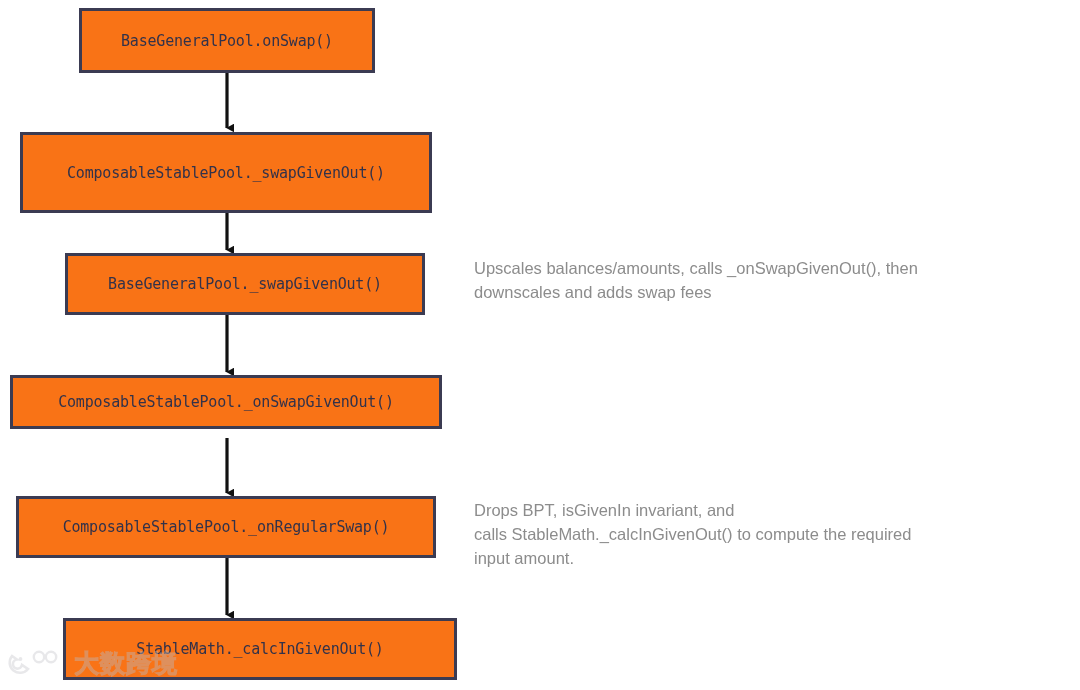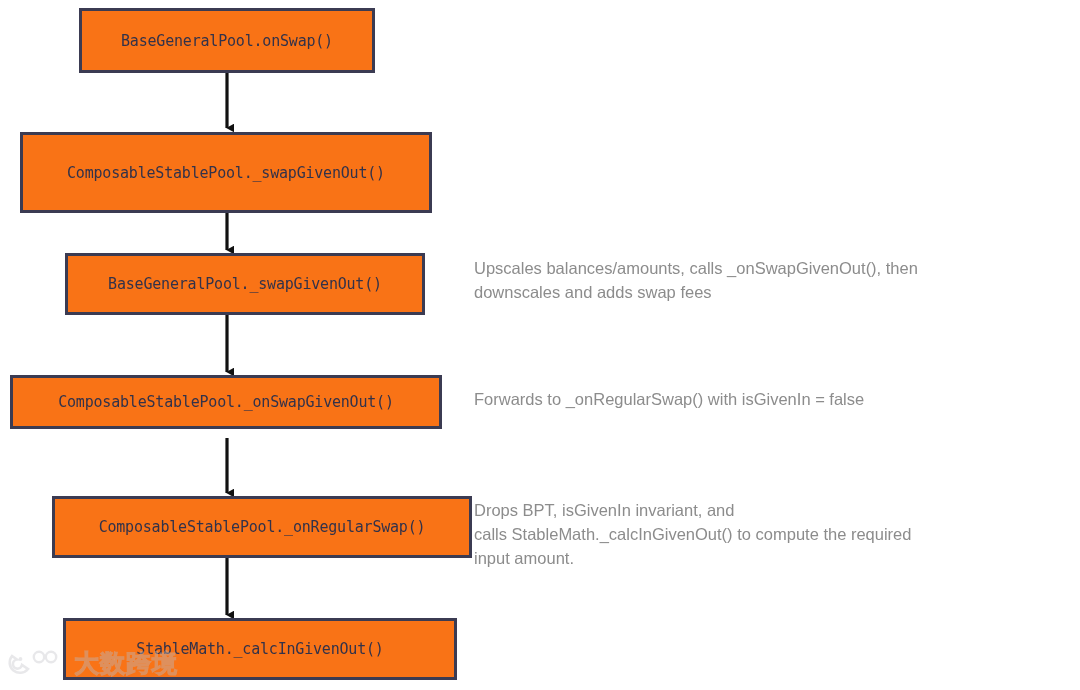--- a/index.html
+++ b/index.html
@@ -35,21 +35,21 @@
     font-family: "DejaVu Sans Mono", "Liberation Mono", monospace;
     font-size: 15px;
     letter-spacing: -0.2px;
     white-space: nowrap;
   }
 
   .node-1 { left: 79px;  top: 8px;   width: 296px; height: 65px; }
   .node-2 { left: 20px;  top: 132px; width: 412px; height: 81px; }
   .node-3 { left: 46px;  top: 253px; width: 360px; height: 62px; margin-left: 19px; }
   .node-4 { left: 10px;  top: 375px; width: 432px; height: 54px; }
-  .node-5 { left: 16px;  top: 496px; width: 420px; height: 62px; margin-left: 36px; }
+  .node-5 { left: 16px;  top: 496px; width: 420px; height: 62px; }
   .node-6 { left: 63px;  top: 618px; width: 394px; height: 62px; }
 
   
   .arrow {
     position: absolute;
     left: 0; top: 0;
     width: 1080px;
     height: 690px;
     pointer-events: none;
     overflow: visible;
@@ -132,21 +132,20 @@
   <div class="node node-5">
     <span>ComposableStablePool._onRegularSwap()</span>
   </div>
 
   <div class="node node-6">
     <span>StableMath._calcInGivenOut()</span>
   </div>
 
   <div class="annotation anno-3">Upscales balances/amounts, calls _onSwapGivenOut(), then
 downscales and adds swap fees</div>
-  <div class="annotation anno-4">Forwards to _onRegularSwap() with isGivenIn = false</div>
   <div class="annotation anno-5">Drops BPT, isGivenIn invariant, and
 calls StableMath._calcInGivenOut() to compute the required
 input amount.</div>
 
   <div id="watermark">
     <svg width="54" height="26" viewBox="0 0 54 26">
       <path d="M6 6 A10 10 0 1 0 22 19 L16 15 A4.6 4.6 0 1 1 11 9.5 Z" fill="none" stroke="#c9c9cf" stroke-width="2.6" stroke-linecap="round"></path>
       <circle cx="14.5" cy="9" r="1.9" fill="#c9c9cf"></circle>
       <circle cx="33" cy="7" r="5.2" fill="none" stroke="#c9c9cf" stroke-width="2.4"></circle>
       <circle cx="45" cy="7" r="5.2" fill="none" stroke="#c9c9cf" stroke-width="2.4"></circle>

